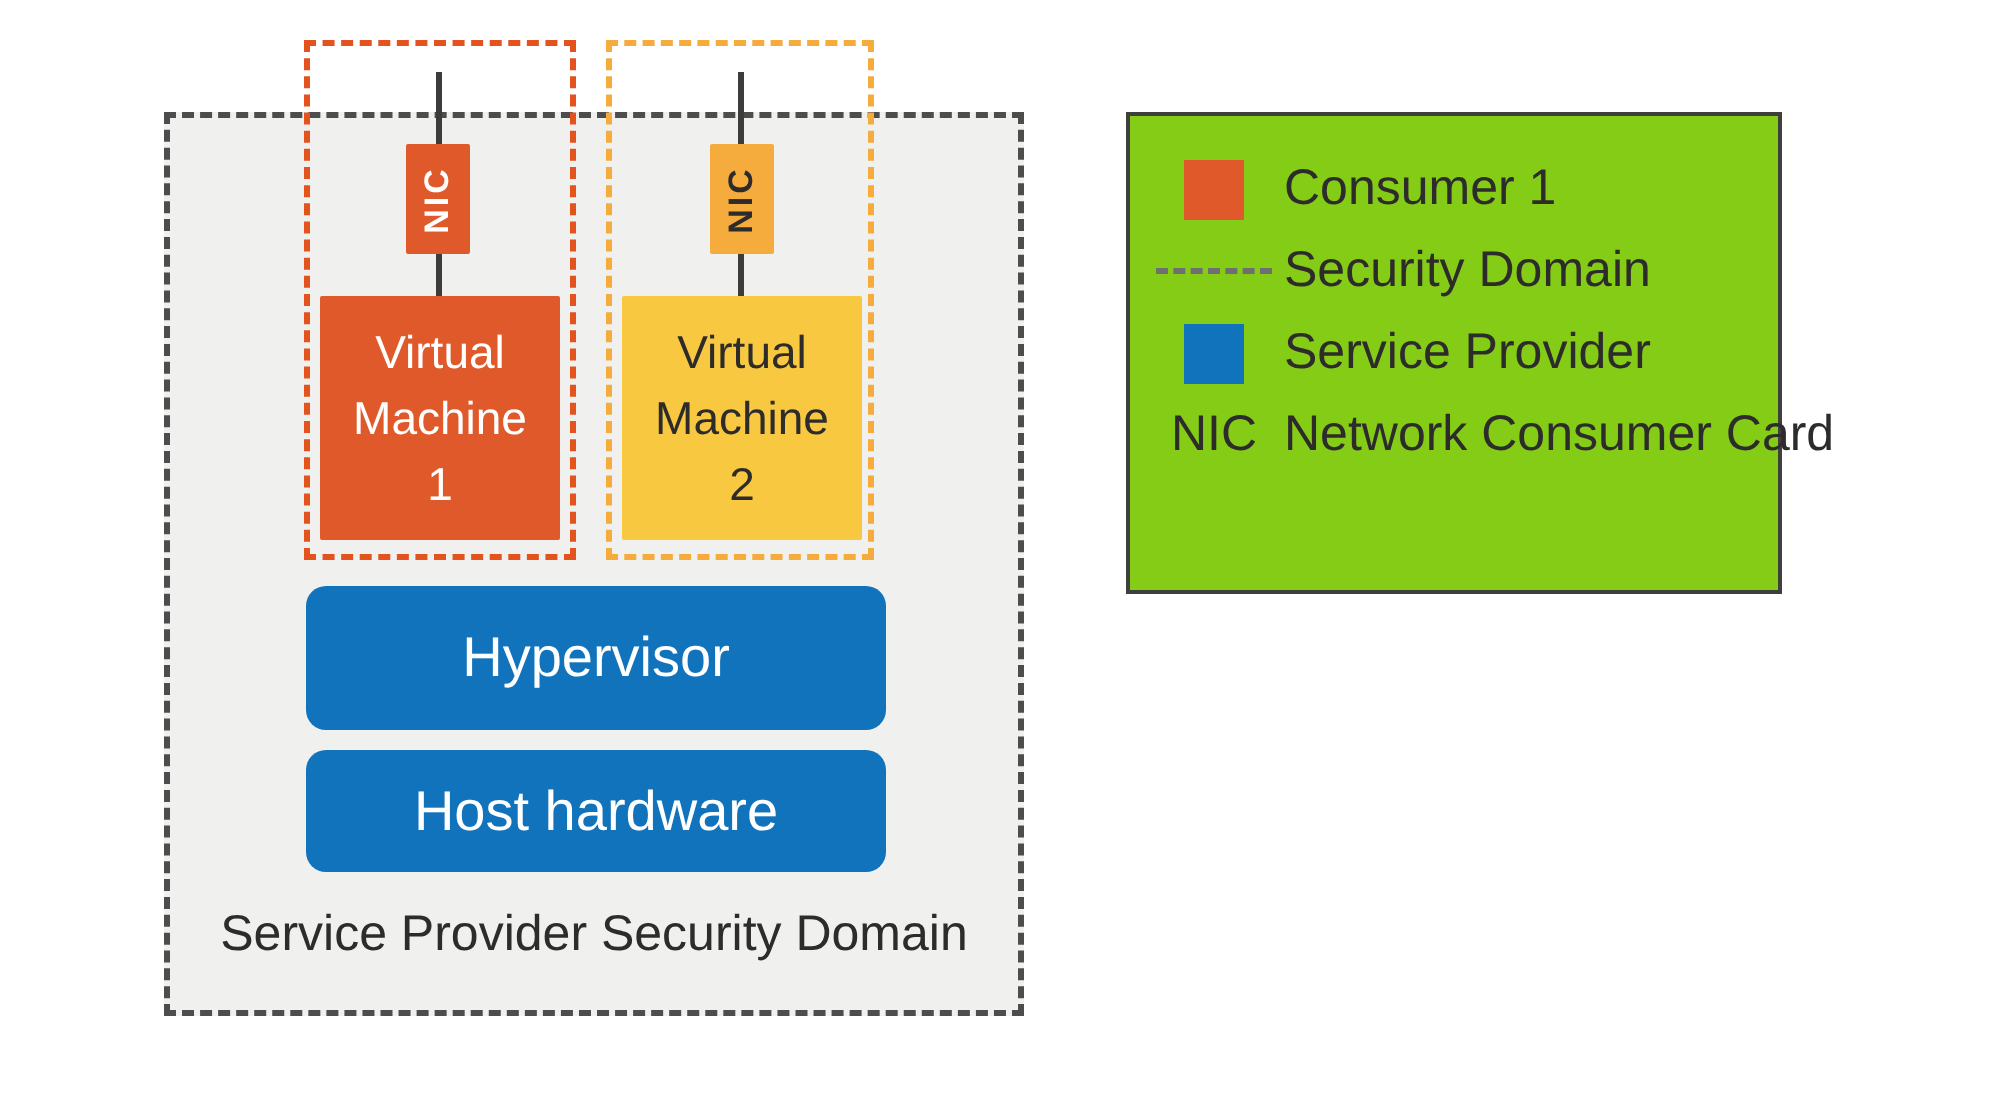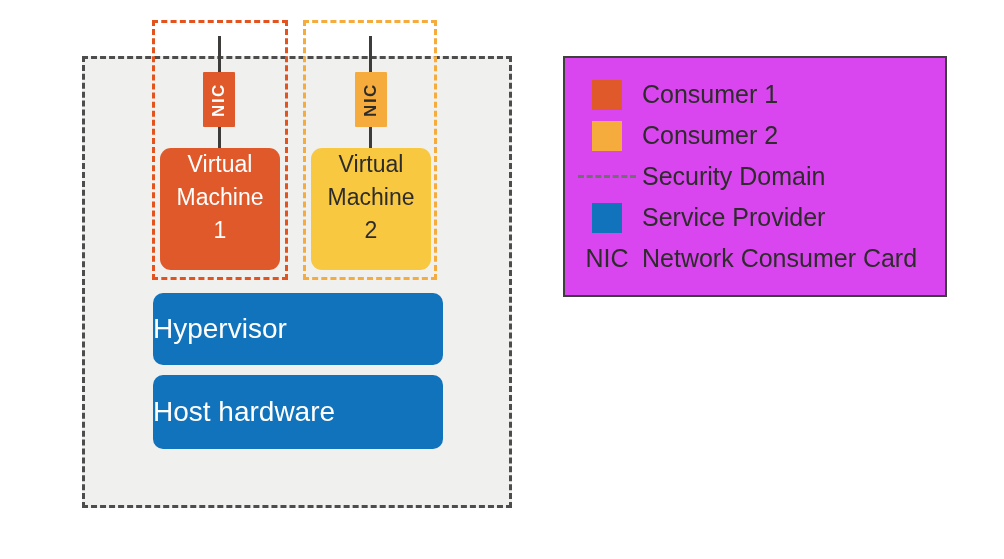--- a/index.html
+++ b/index.html
@@ -54,41 +54,41 @@
   }
   .nic1{left:203px;top:72px;background:var(--consumer1);color:var(--text-light);}
   .nic2{left:355px;top:72px;background:var(--consumer2);color:var(--text-dark);}
   .nic-text{
     transform:rotate(-90deg);
     font-size:17px;font-weight:600;letter-spacing:1.5px;white-space:nowrap;
   }
 
   
   .vm{
-    width:120px;height:122px;border-radius:11px;
-    display:flex;flex-direction:column;align-items:center;
+    width:120px;height:122px;border-radius:1px;
+    display:flex;flex-direction:column;align-items:center;justify-content:center;
     text-align:center;font-size:23px;line-height:33px;
   }
   .vm1{left:160px;top:148px;background:var(--consumer1);color:var(--text-light);}
   .vm2{left:311px;top:148px;background:var(--consumer2-light);color:var(--text-dark);}
 
   
   .blue-box{
     left:153px;width:290px;height:72px;border-radius:10px;
     background:var(--service-provider);color:var(--text-light);
-    display:flex;align-items:center;justify-content:flex-start;
+    display:flex;align-items:center;justify-content:center;
     font-size:28px;
   }
   .hypervisor{top:293px;}
-  .host{top:375px;height:74px;}
+  .host{top:375px;height:61px;}
 
   
   .legend{
-    left:563px;top:56px;width:384px;height:241px;
-    background:#d946ef;border:2px solid var(--legend-border);
+    left:563px;top:56px;width:328px;height:241px;
+    background:#84cc16;border:2px solid var(--legend-border);
     padding:16px 0 0 10px;display:flex;flex-direction:column;
   }
   .legend-row{display:flex;align-items:center;height:41px;}
   .legend-key{width:64px;display:flex;align-items:center;justify-content:center;flex:none;}
   .legend-label{margin-left:3px;font-size:25px;color:var(--text-dark);white-space:nowrap;}
   .swatch{width:30px;height:30px;}
   .sw-c1{background:var(--consumer1);}
   .sw-c2{background:var(--consumer2);}
   .sw-sp{background:var(--service-provider);}
   .dash-sample{width:58px;height:0;border-top:3px dashed var(--legend-dash);}
@@ -125,33 +125,28 @@
     <div>2</div>
   </div>
 
   <div class="abs blue-box hypervisor">
     <span>Hypervisor</span>
   </div>
   <div class="abs blue-box host">
     <span>Host hardware</span>
   </div>
 
+  <div class="abs provider-domain-label">Service Provider Security Domain</div>
 
   <div class="abs legend">
     <div class="legend-row">
       <span class="legend-key">
           <span class="swatch sw-c1"></span>
         </span>
       <span class="legend-label">Consumer 1</span>
-    </div>
-    <div class="legend-row">
-      <span class="legend-key">
-          <span class="swatch sw-c2"></span>
-        </span>
-      <span class="legend-label">Consumer 2</span>
     </div>
     <div class="legend-row">
       <span class="legend-key">
           <span class="dash-sample"></span>
         </span>
       <span class="legend-label">Security Domain</span>
     </div>
     <div class="legend-row">
       <span class="legend-key">
           <span class="swatch sw-sp"></span>

